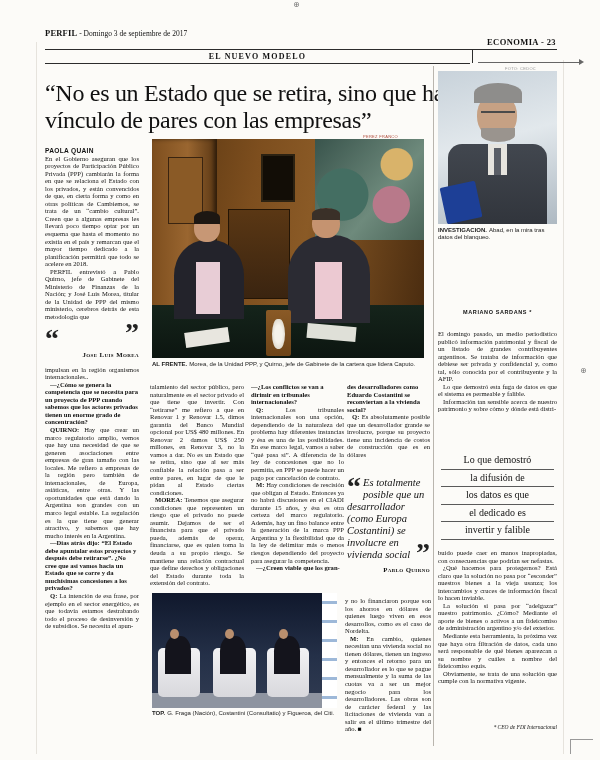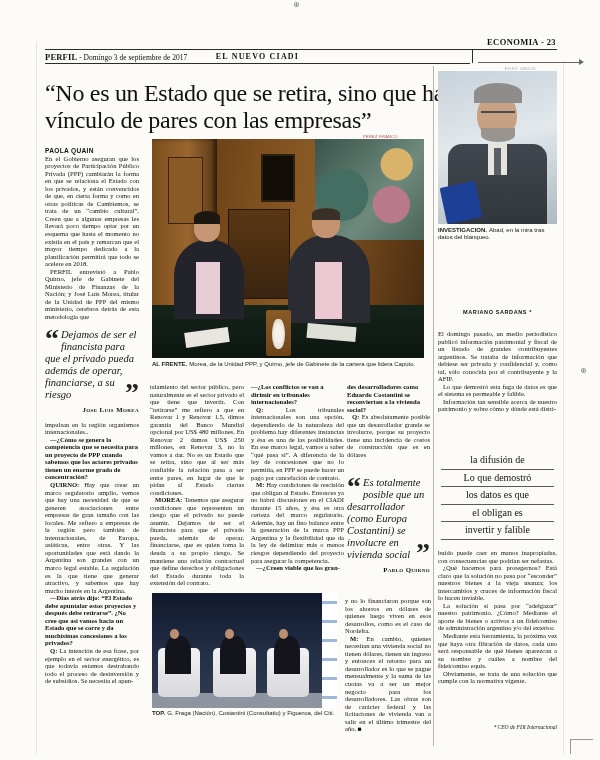--- a/index.html
+++ b/index.html
@@ -2,21 +2,21 @@
 <html><head>
 <meta charset="utf-8">
 <style>
   html,body{margin:0;padding:0;background:#ffffff;}
   .page{position:relative;width:600px;height:760px;background:#fcfbf8;overflow:hidden;
         font-family:"Liberation Serif",serif;color:#111;}
   .abs{position:absolute;}
   .edge{position:absolute;background:#e6e3dd;width:1px;}
   .regmark{position:absolute;font-size:8px;color:#777;font-family:"DejaVu Sans",sans-serif;}
   
-  .hdr-left{position:absolute;left:45px;top:52px;font-size:7.5px;}
+  .hdr-left{position:absolute;left:45px;top:28px;font-size:7.5px;}
   .brand{font-weight:bold;font-size:8.5px;letter-spacing:.2px;}
   .hdr-right{position:absolute;right:44px;top:37px;font-size:8.5px;font-weight:bold;letter-spacing:.4px;}
   .rule{position:absolute;height:1px;background:#2c2c2c;}
   .section-label{position:absolute;left:45px;top:52px;width:425px;text-align:center;
       font-weight:bold;font-size:8px;letter-spacing:1.2px;}
   .arrow-line{position:absolute;left:478px;top:62px;width:104px;height:1px;background:#666;}
   .arrow-head{position:absolute;right:-2px;top:-3px;width:0;height:0;
       border-left:5px solid #666;border-top:3.5px solid transparent;border-bottom:3.5px solid transparent;}
   
   .kicker{position:absolute;left:45px;top:72px;font-size:7.5px;letter-spacing:.3px;}
@@ -63,21 +63,21 @@
 
   <div class="edge" style="left:36px;top:42px;height:712px;"></div>
   <div class="edge" style="left:563px;top:60px;height:694px;"></div>
   <div class="regmark" style="left:293px;top:0px;">⊕</div>
   <div class="regmark" style="left:580px;top:366px;">⊕</div>
   <div class="cropmark"></div>
 
   <div class="hdr-left"><span class="brand">PERFIL</span><span> - Domingo 3 de septiembre de 2017</span></div>
   <div class="hdr-right">ECONOMIA - 23</div>
   <div class="rule" style="left:45px;top:49px;width:512px;"></div>
-  <div class="section-label">EL NUEVO CIADI</div>
+  <div class="section-label">EL NUEVO MODELO</div>
   <div class="rule" style="left:45px;top:63px;width:425px;"></div>
   <div class="rule" style="left:472px;top:49px;width:1px;height:14px;"></div>
   <div class="arrow-line">
       <span class="arrow-head"></span>
     </div>
 
   <div class="headline">“No es un Estado que se retira, sino que hay un vínculo de pares con las empresas”</div>
 
   <div class="credit" style="left:363px;top:134px;color:#b04a3a;">PEREZ FRANCO</div>
   <div class="photo" style="left:152px;top:139px;width:272px;height:219px;background:linear-gradient(100deg,#53320f,#7d4e1e 35%,#8a5a26 55%,#46290e);">
@@ -102,21 +102,21 @@
   </div>
   <div class="caption" style="left:152px;top:361px;width:272px;"><span class="cap-lead">AL FRENTE.</span><span>Morea, de la Unidad PPP, y Quirno, jefe de Gabinete de la cartera que lidera Caputo.</span></div>
 
   <div class="abs bt" style="left:45px;top:147px;width:94px;">
     <p class="byline">PAOLA QUAIN</p>
     <div>
         <p>En el Gobierno aseguran que los proyectos de Participación Público Privada (PPP) cambiarán la forma en que se relaciona el Estado con los privados, y están convencidos de que, en cierta forma y como en otras políticas de Cambiemos, se trata de un “cambio cultural”. Creen que a algunas empresas les llevará poco tiempo optar por un esquema que hasta el momento no existía en el país y remarcan que el mayor tiempo dedicado a la planificación permitirá que todo se acelere en 2018.</p>
         <p>PERFIL entrevistó a Pablo Quirno, jefe de Gabinete del Ministerio de Finanzas de la Nación; y José Luis Morea, titular de la Unidad de PPP del mismo ministerio, cerebros detrás de esta metodología que</p>
       </div>
     <div class="pq pq-flow">
-      <span class="pq-open">“</span><span>Dejamos de ser el financista para que el privado pueda además de operar, financiarse, a su riesgo</span><span class="pq-close">”</span>
+      <span class="pq-open">“</span><span class="pq-close">”</span>
       <span class="pq-attr">Jose Luis Morea</span>
     </div>
     <div>
         <p>impulsan en la región organismos internacionales..</p>
         <p class="bq">—¿Cómo se genera la competencia que se necesita para un proyecto de PPP cuando sabemos que los actores privados tienen un enorme grado de concentración?</p>
         <p><span class="lead">QUIRNO: </span>Hay que crear un marco regulatorio amplio, vemos que hay una necesidad de que se generen asociaciones entre empresas de gran tamaño con las locales. Me refiero a empresas de la región pero también de internacionales, de Europa, asiáticas, entre otras. Y las oportunidades que está dando la Argentina son grandes con un marco legal estable. La regulación es la que tiene que generar atractivo, y sabemos que hay mucho interés en la Argentina.</p>
         <p class="bq">—Días atrás dijo: “El Estado debe apuntalar estos proyectos y después debe retirarse”. ¿No cree que así vamos hacia un Estado que se corre y da muchísimas concesiones a los privados?</p>
         <p><span class="lead">Q: </span>La intención de esa frase, por ejemplo en el sector energético, es que todavía estamos destrabando todo el proceso de desinversión y de subsidios. Se necesita el apun-</p>
       </div>
   </div>
@@ -182,24 +182,24 @@
   <div class="caption" style="left:438px;top:227px;width:119px;"><span class="cap-lead">INVESTIGACION.</span><span>Abad, en la mira tras datos del blanqueo.</span></div>
   <div class="sb-byline">MARIANO SARDANS *</div>
   <div class="abs bt" style="left:438px;top:330px;width:119px;">
     <div>
         <p>El domingo pasado, un medio periodístico publicó información patrimonial y fiscal de un listado de grandes contribuyentes argentinos. Se trataba de información que debiese ser privada y confidencial y, como tal, sólo conocida por el contribuyente y la AFIP.</p>
         <p>Lo que demostró esta fuga de datos es que el sistema es permeable y falible.</p>
         <p>Información tan sensible acerca de nuestro patrimonio y sobre cómo y dónde está distri-</p>
       </div>
   </div>
   <div class="boxq">
+      <div>Lo que demostró</div>
       <div>la difusión de</div>
-      <div>Lo que demostró</div>
       <div>los datos es que</div>
-      <div>el obligan es</div>
+      <div>el dedicado es</div>
       <div>invertir y falible</div>
     </div>
   <div class="abs bt" style="left:438px;top:549px;width:119px;">
     <div>
         <p>buido puede caer en manos inapropiadas, con consecuencias que podrían ser nefastas.</p>
         <p>¿Qué hacemos para protegernos? Está claro que la solución no pasa por “esconder” nuestros bienes a la vieja usanza; los intercambios y cruces de información fiscal lo hacen inviable.</p>
         <p>La solución sí pasa por “adelgazar” nuestro patrimonio. ¿Cómo? Mediante el aporte de bienes o activos a un fideicomiso de administración argentino y/o del exterior.</p>
         <p>Mediante esta herramienta, la próxima vez que haya otra filtración de datos, cada uno será responsable de qué bienes aparezcan a su nombre y cuáles a nombre del fideicomiso equis.</p>
         <p>Obviamente, se trata de una solución que cumple con la normativa vigente.</p>
       </div>

